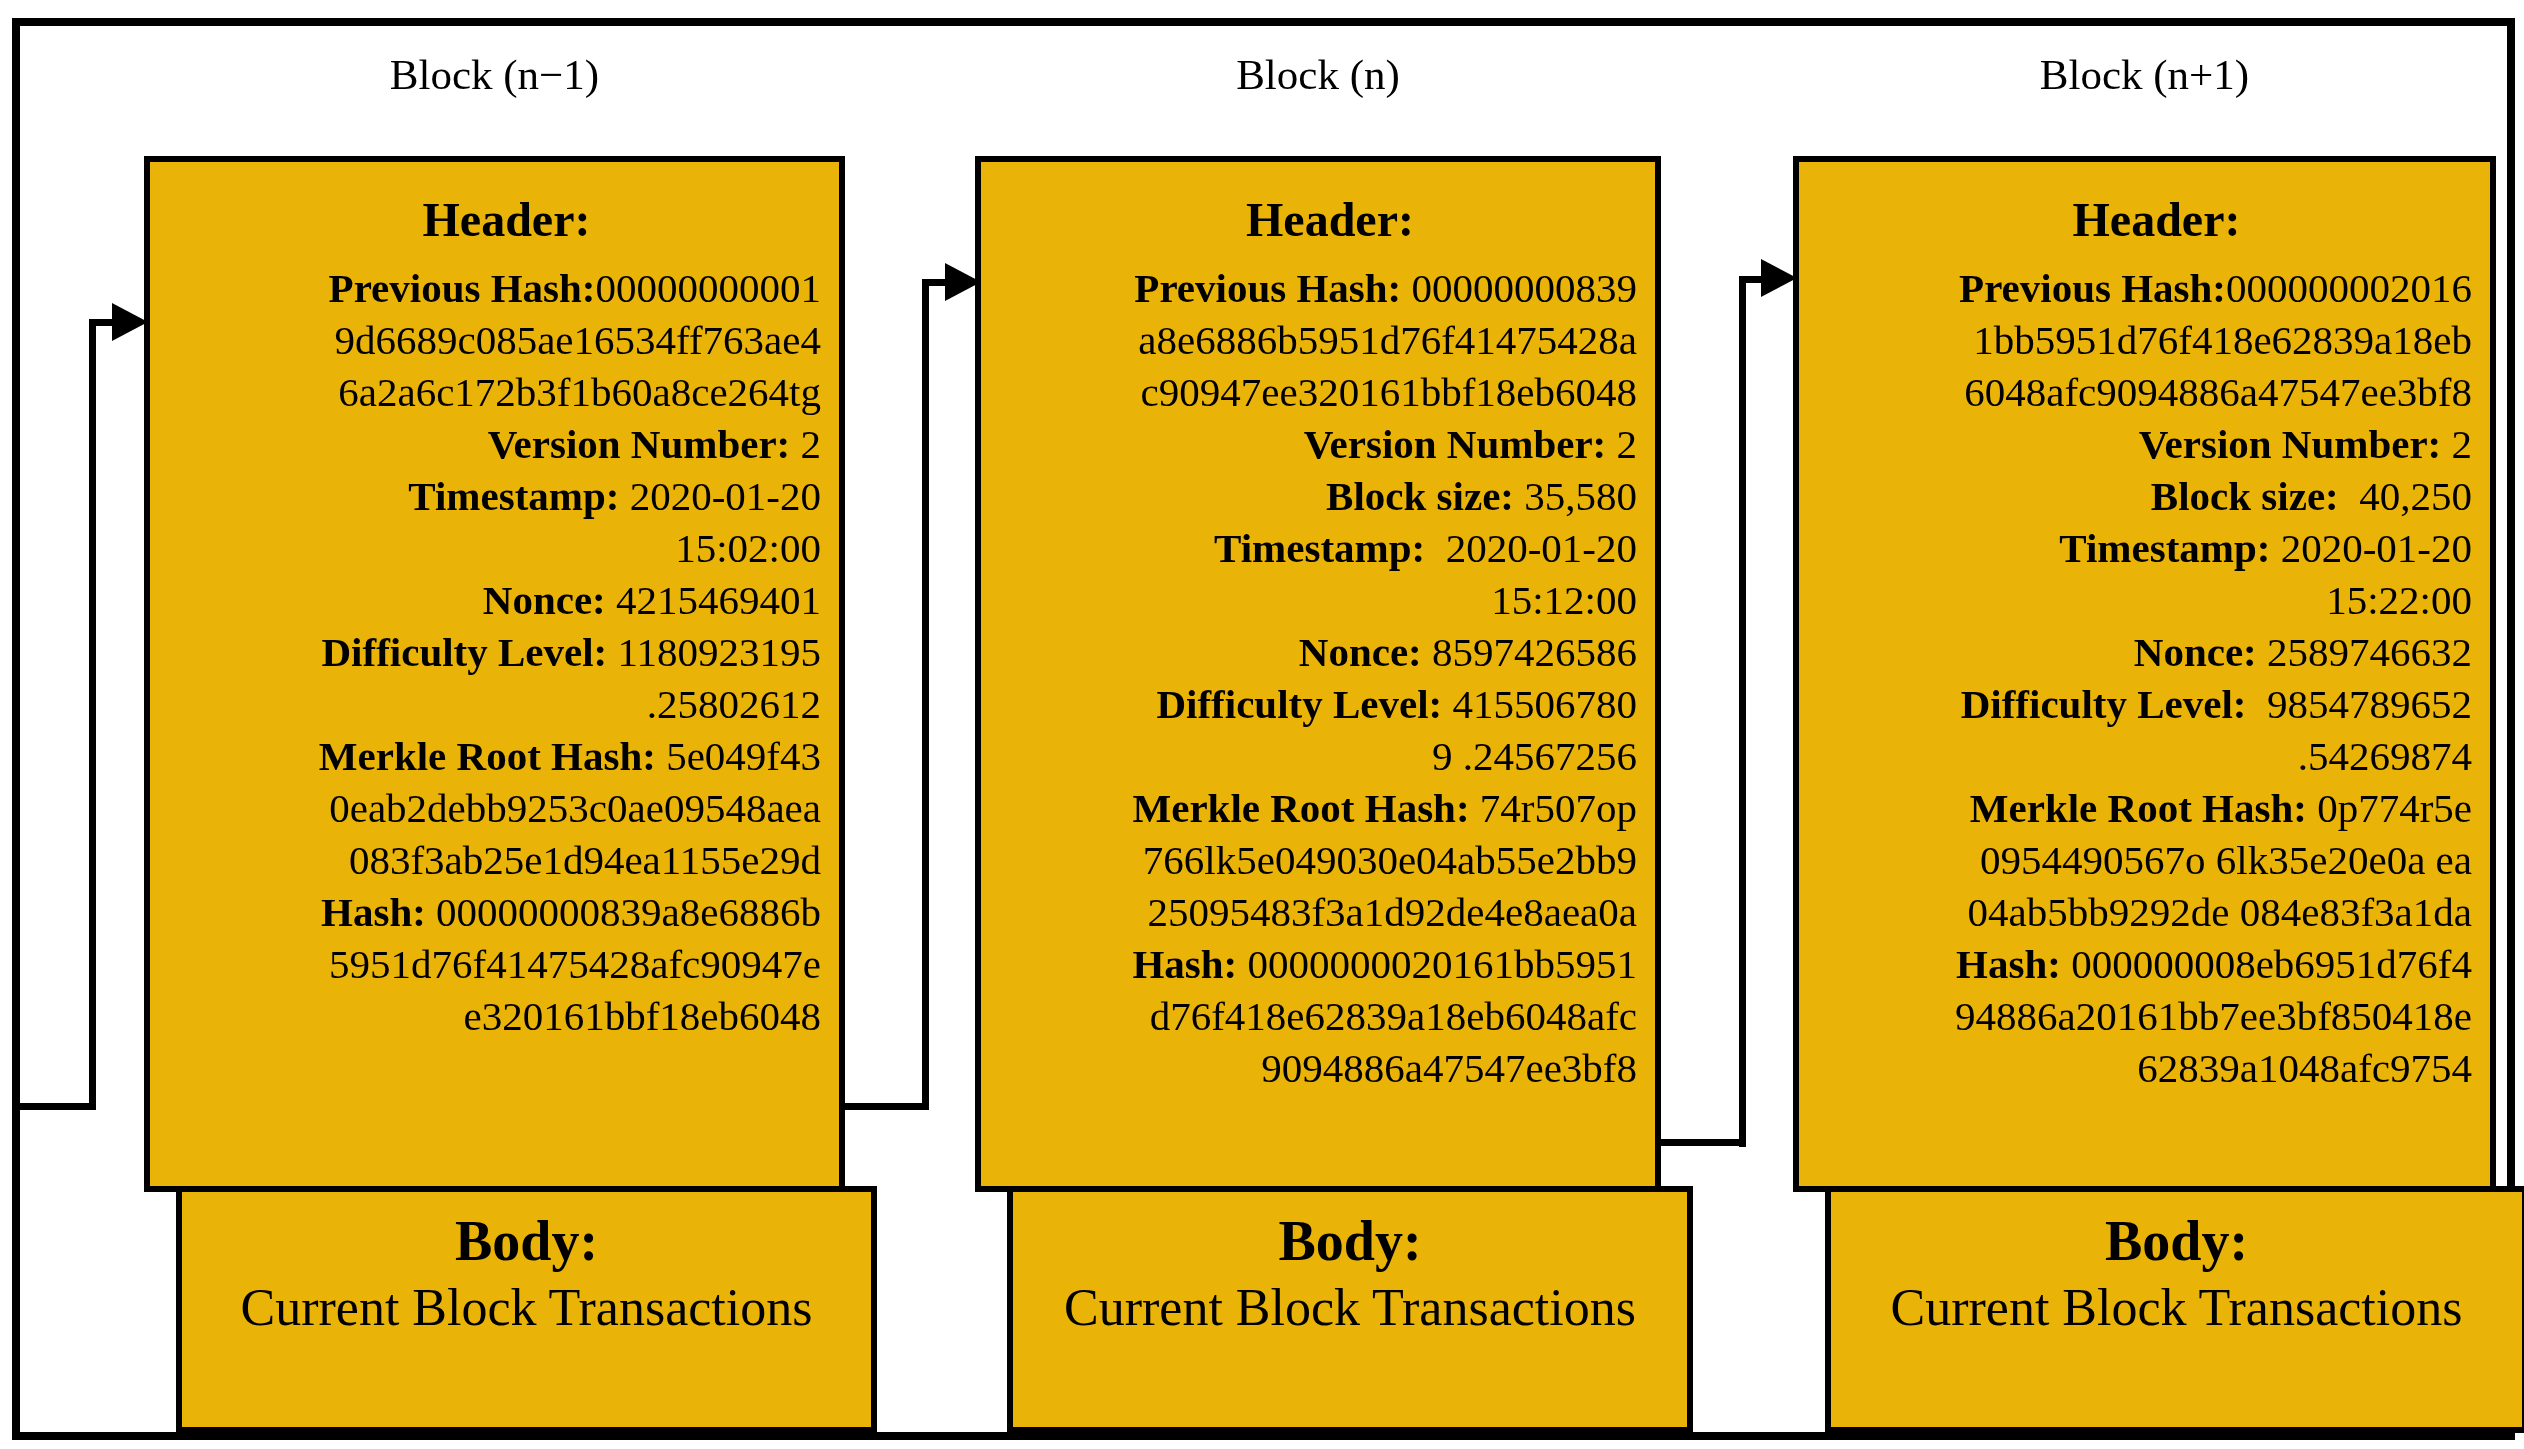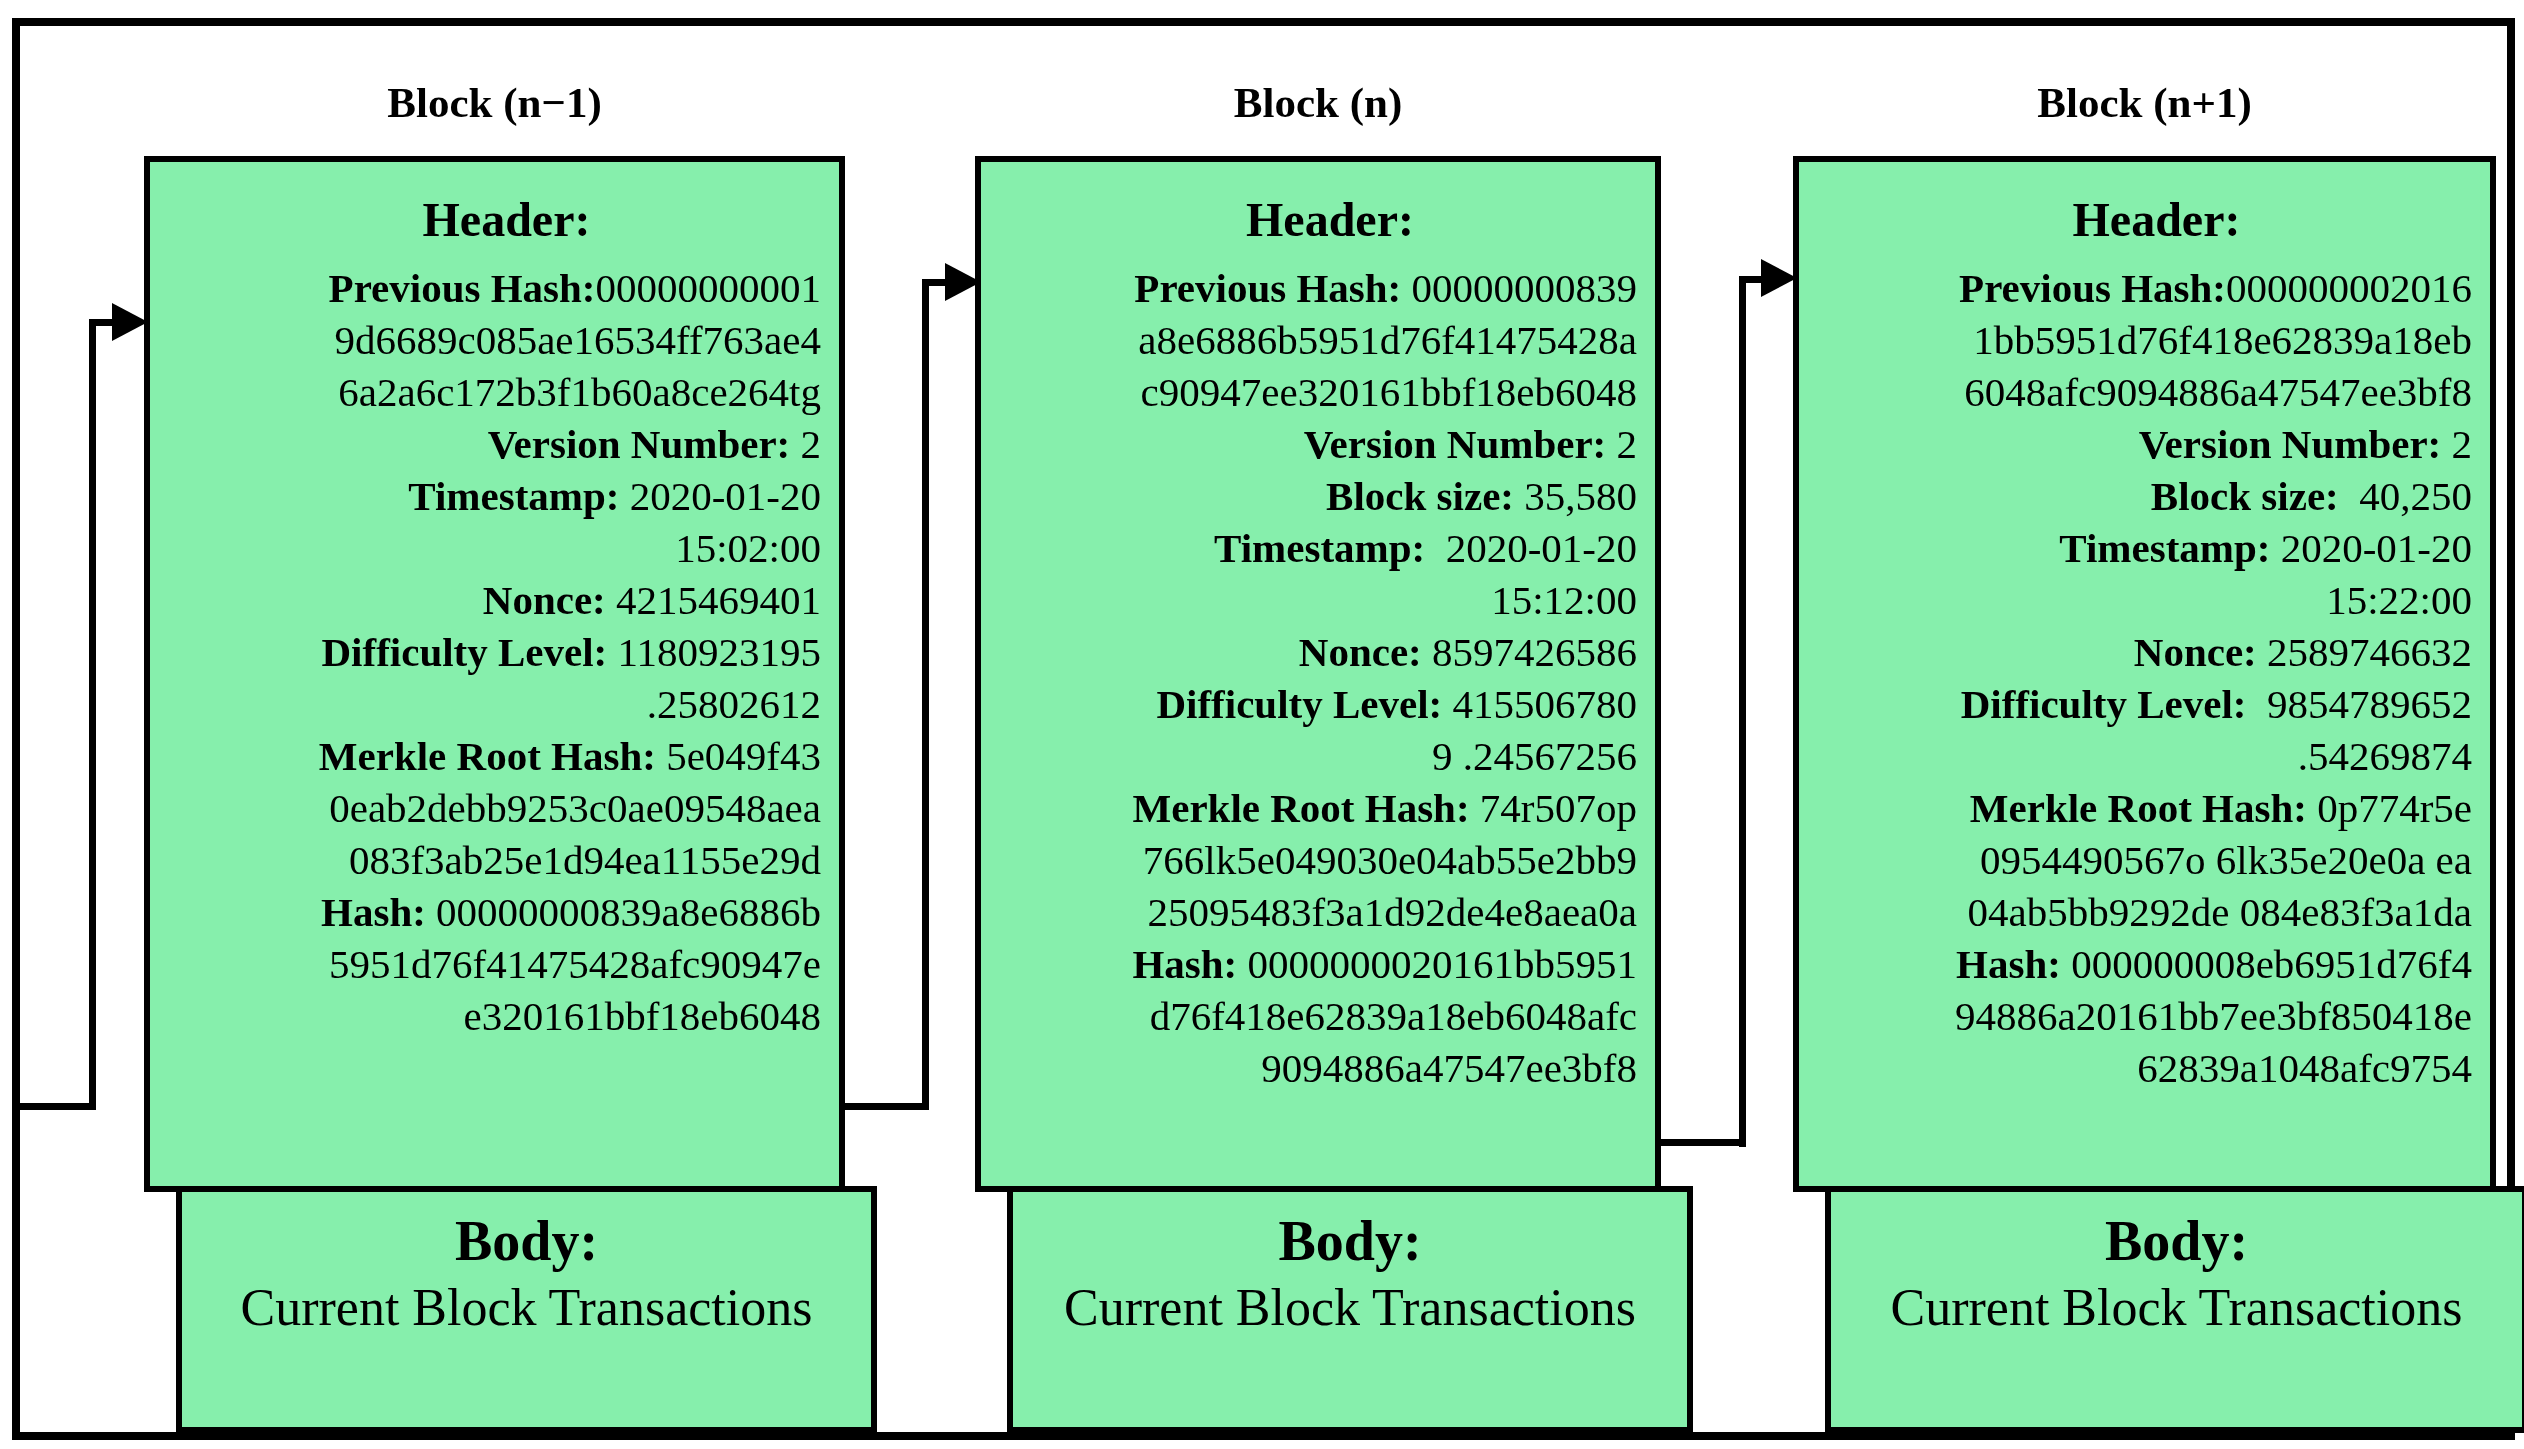--- a/index.html
+++ b/index.html
@@ -1,25 +1,25 @@
 <!DOCTYPE html>
 <html style="font-size:11.2px"><head>
 <meta charset="utf-8">
 <style>
   html,body{margin:0;padding:0;background:#fff;}
   .fig{position:relative;width:2525px;height:1450px;background:#fff;color:#000;
        font-family:"Liberation Serif",serif;overflow:hidden;}
   .outer{position:absolute;left:12px;top:17.5px;width:2503px;height:1422px;
          border:8.4px solid #000;box-sizing:border-box;}
-  .title{position:absolute;top:68px;height:70px;font-weight:bold;font-size:43px;
+  .title{position:absolute;top:40px;height:70px;font-weight:normal;font-size:43px;
          text-align:center;line-height:70px;}
   .t1{left:144px;width:701px;}
   .t2{left:975px;width:686px;}
   .t3{left:1793px;width:703px;}
-  .box{position:absolute;border:6.3px solid #000;box-sizing:border-box;background:#86efac;}
+  .box{position:absolute;border:6.3px solid #000;box-sizing:border-box;background:#eab308;}
   .hdr{top:156px;height:1036px;padding:25px 18px 0 42px;}
   .bdy{top:1186px;height:247px;padding-top:12.6px;margin-left:32px;}
   .hx1{left:144px;width:701px;}
   .hx2{left:975px;width:686px;}
   .hx3{left:1793px;width:703px;}
   .htitle{font-size:48px;font-weight:bold;text-align:center;line-height:65px;margin-bottom:9.8px;}
   .ln{font-size:41px;line-height:52px;white-space:pre-wrap;text-align:right;}
   .ln b{font-weight:bold;}
   .btitle{font-size:56px;font-weight:bold;text-align:center;line-height:73px;}
   .btext{font-size:52px;text-align:center;line-height:59px;}

